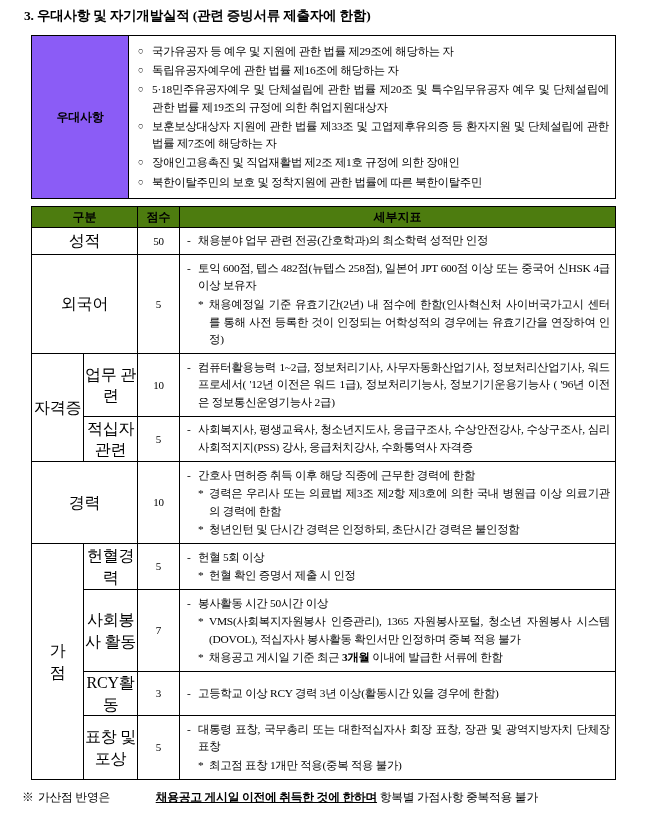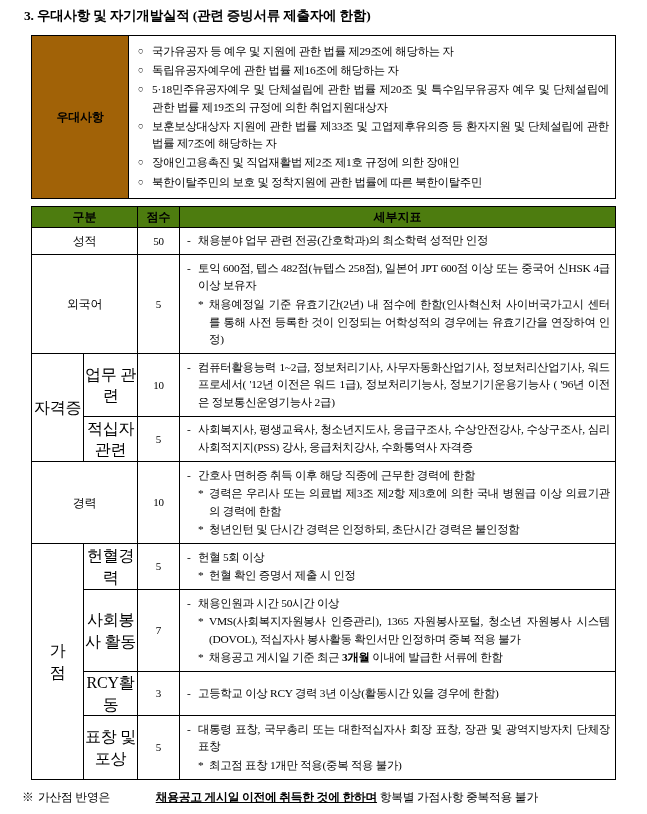--- a/index.html
+++ b/index.html
@@ -49,21 +49,21 @@
 
   
   .pref-table {
     margin: 9px 0 0 31px;
     width: 585px;
     border: 1.4px solid #000;
   }
   .pref-table td { border: 1px solid #000; }
   .pref-label {
     width: 96px;
-    background: #a16207;
+    background: #8b5cf6;
     text-align: center;
     font-size: 12px;
     font-weight: bold;
     letter-spacing: -0.3px;
   }
   .pref-body {
     padding: 6px 6px 6px 9px;
   }
   .pref-item {
     display: flex;
@@ -101,21 +101,21 @@
   }
   .col-cat   { width: 52px; }
   .col-sub   { width: 54px; }
   .col-score { width: 42px; }
 
   .cell-center {
     text-align: center;
     font-size: 11px;
     letter-spacing: -0.2px;
   }
-  .cell-center.bigger { font-size: 12px; }
+  .cell-center.bigger { font-size: 16px; }
 
   .vert-label {
     text-align: center;
     font-size: 16px;
     line-height: 1.35;
   }
 
   .detail-cell {
     padding: 4px 5px 4px 7px;
     text-align: left;
@@ -312,21 +312,21 @@
           </div>
         </td>
       </tr>
 
       <tr>
         <td class="vert-label">사회봉사 활동</td>
         <td class="cell-center">7</td>
         <td class="detail-cell">
           <div class="line">
             <span class="mark">-</span>
-            <span class="txt">채용인원과 시간 50시간 이상</span>
+            <span class="txt">봉사활동 시간 50시간 이상</span>
           </div>
           <div class="line star indent1">
             <span class="mark">*</span>
             <span class="txt justify">VMS(사회복지자원봉사 인증관리), 1365 자원봉사포털, 청소년 자원봉사 시스템(DOVOL), 적십자사 봉사활동 확인서만 인정하며 중복 적용 불가</span>
           </div>
           <div class="line star indent1">
             <span class="mark">*</span>
             <span class="txt" id="volunteer-note">채용공고 게시일 기준 최근 <b>3개월</b> 이내에 발급한 서류에 한함</span>
           </div>
         </td>

